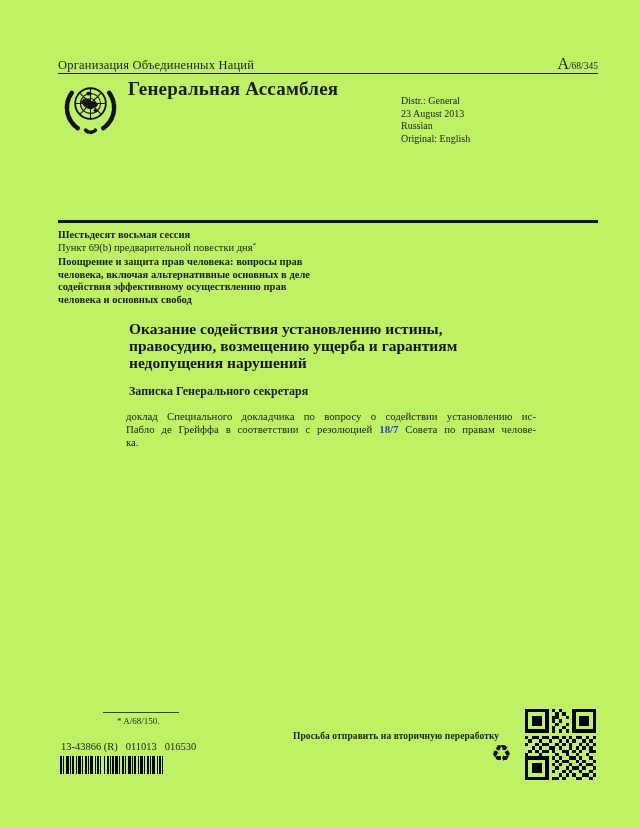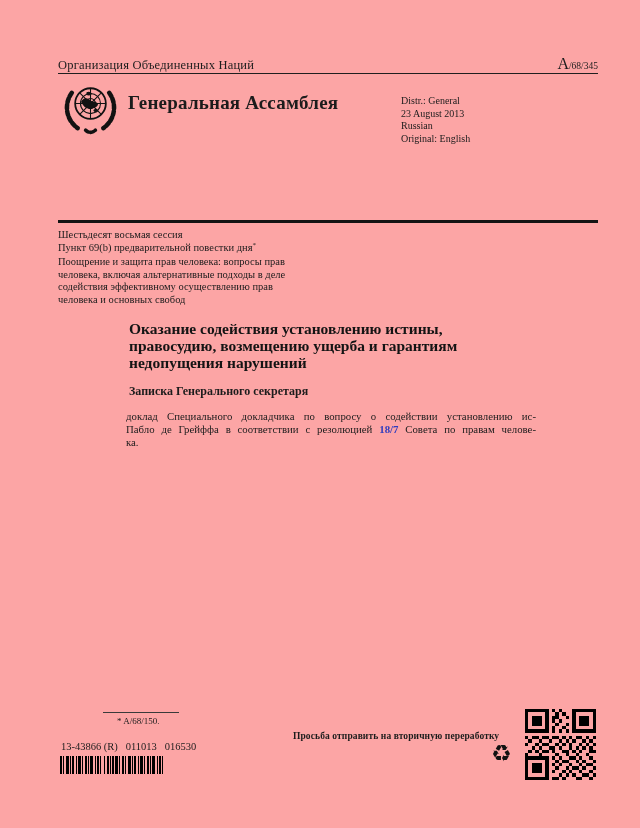--- a/index.html
+++ b/index.html
@@ -1,39 +1,39 @@
 <!DOCTYPE html>
 <html><head>
 <meta charset="utf-8">
 <style>
   html,body{margin:0;padding:0;background:#fff;}
   .page{
-    position:relative;width:640px;height:828px;background:#fca5a5;overflow:hidden;
+    position:relative;width:640px;height:828px;background:#bef264;overflow:hidden;
     font-family:"Liberation Serif","DejaVu Serif",serif;color:#1c1c1c;
   }
   .abs{position:absolute;}
 
   
   .org-row{left:58px;top:55px;width:540px;display:flex;justify-content:space-between;align-items:baseline;}
   .org-name{font-size:12.5px;letter-spacing:.2px;}
   .doc-symbol{white-space:nowrap;}
   .doc-symbol .letter{font-size:16px;}
   .doc-symbol .num{font-size:9.5px;}
   .rule-thin{left:58px;top:73px;width:540px;height:1px;background:#1f1f1f;}
 
   
   .emblem{left:61px;top:80px;width:59px;height:57px;}
-  .assembly-title{left:128px;top:79px;font-size:19px;font-weight:bold;line-height:1.1;letter-spacing:.2px;margin-top:14px;}
+  .assembly-title{left:128px;top:79px;font-size:19px;font-weight:bold;line-height:1.1;letter-spacing:.2px;}
   .distr{left:401px;top:72px;font-size:10px;line-height:12.6px;margin-top:23px;}
 
   .rule-thick{left:58px;top:220px;width:540px;height:3px;background:#141414;}
 
   
   .session{left:58px;top:229px;width:300px;font-size:10.5px;line-height:12.6px;}
-  .session .b{font-weight:normal;}
+  .session .b{font-weight:bold;}
   .session sup{font-size:7px;vertical-align:super;line-height:0;}
   .agenda-subject{margin-top:2px;}
 
   
   .report-title{left:129px;top:320px;width:420px;font-size:15.5px;font-weight:bold;line-height:17.2px;color:#141414;}
   .report-subtitle{left:129px;top:384px;font-size:12px;font-weight:bold;}
   .note-para{left:126px;top:410px;width:410px;font-size:10.8px;line-height:13.1px;}
   .note-para .jline{text-align:justify;text-align-last:justify;}
   .note-para .indent{text-indent:26px;}
   .res-link{color:#2e3bbf;text-decoration:none;cursor:pointer;font-weight:bold;}
@@ -95,21 +95,21 @@
     <div>Original: English</div>
   </div>
 
   <div class="abs rule-thick"></div>
 
   <div class="abs session">
     <div class="b">Шестьдесят восьмая сессия</div>
     <div><span>Пункт 69(b) предварительной повестки дня</span><sup>*</sup></div>
     <div class="b agenda-subject">
       <div>Поощрение и защита прав человека: вопросы прав</div>
-      <div>человека, включая альтернативные подходы в деле</div>
+      <div>человека, включая альтернативные основных в деле</div>
       <div>содействия эффективному осуществлению прав</div>
       <div>человека и основных свобод</div>
     </div>
   </div>
 
   <div class="abs report-title">
     <div>Оказание содействия установлению истины,</div>
     <div>правосудию, возмещению ущерба и гарантиям</div>
     <div>недопущения нарушений</div>
   </div>

